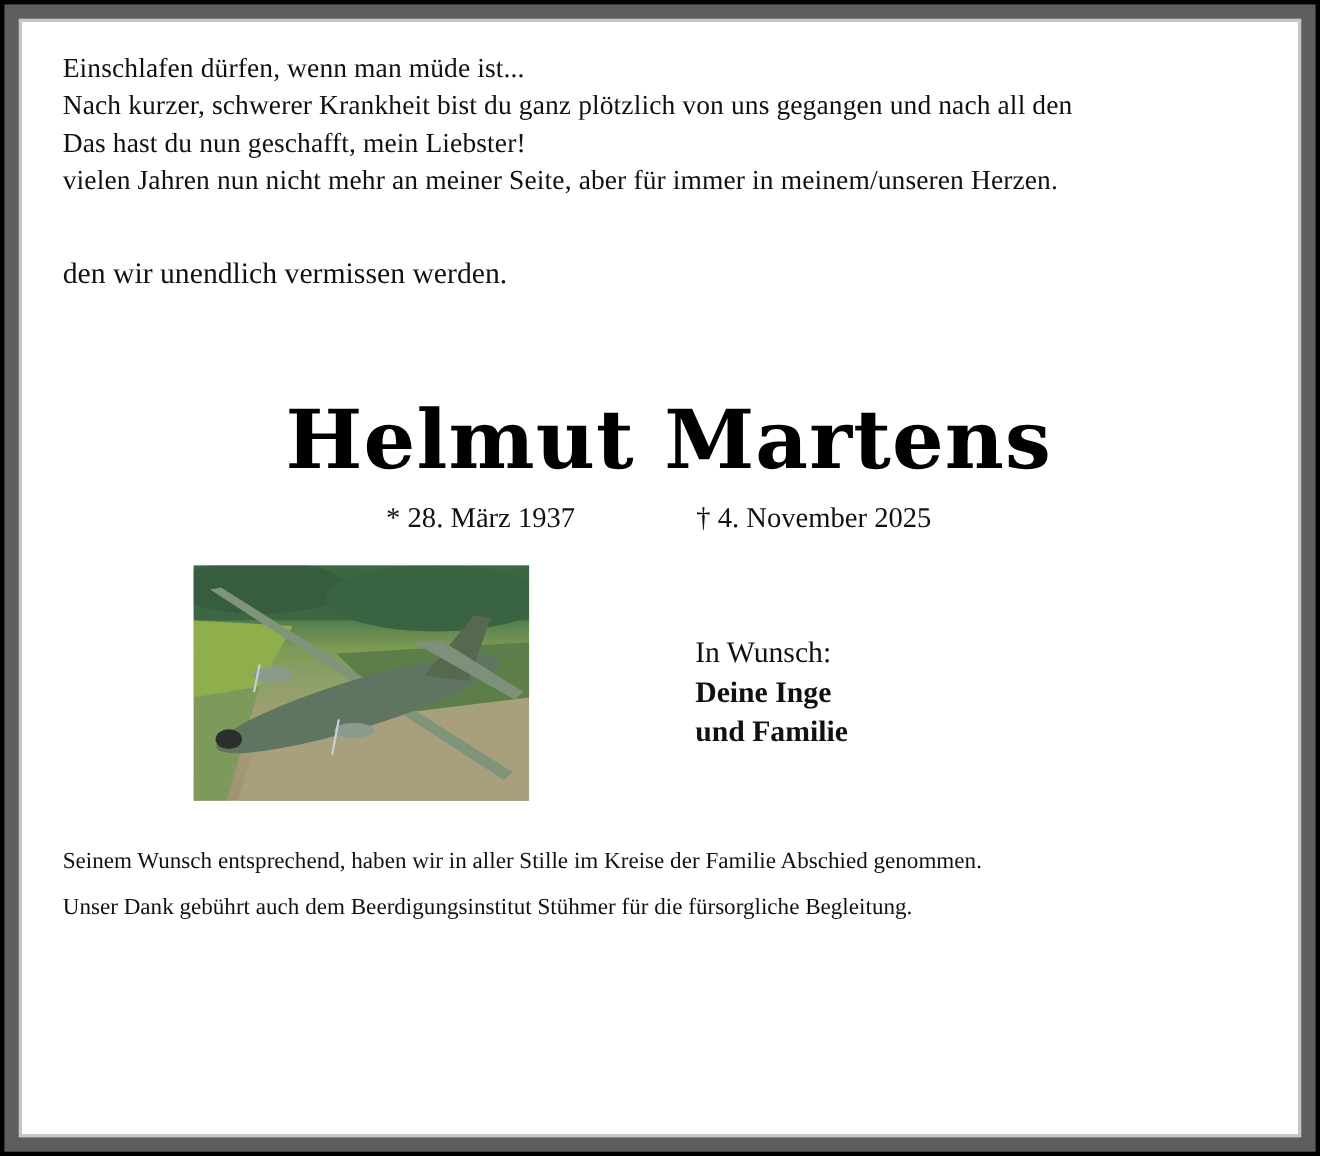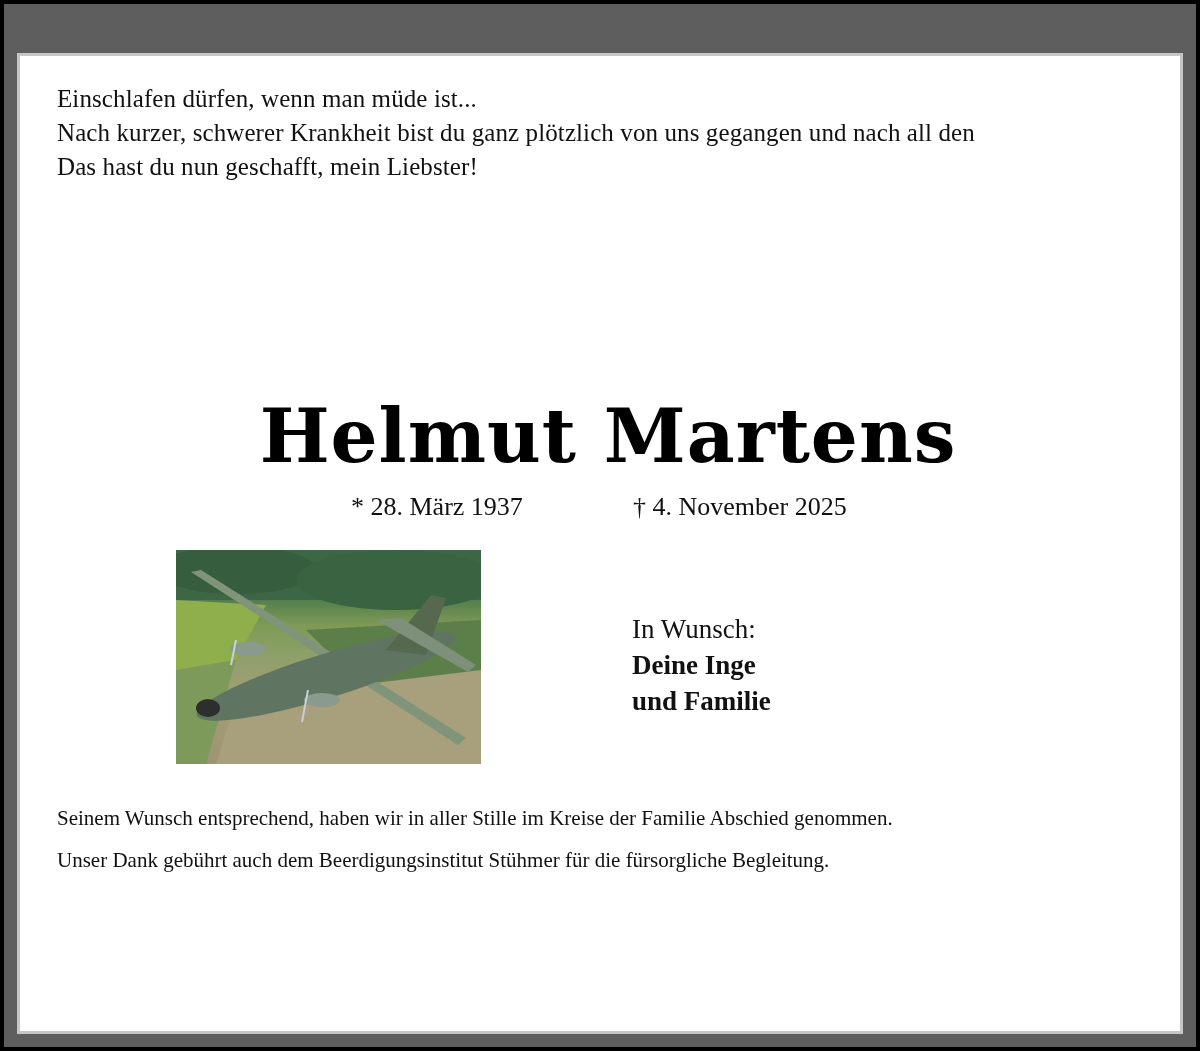--- a/index.html
+++ b/index.html
@@ -11,21 +11,20 @@
       position: relative;
       overflow: hidden;
     }
     .frame-outer {
       position: absolute; left: 4px; top: 4px; right: 4px; bottom: 4px;
       background: #5e5e5e;
     }
     .frame-inner {
       position: absolute; left: 13px; top: 13px; right: 13px; bottom: 13px;
       background: #c6c6c6;
-      margin-top: 36px;
     }
     .page {
       position: absolute; left: 3px; top: 3px; right: 3px; bottom: 3px;
       background: #fff;
     }
     
     .intro {
       position: absolute; left: 37px; top: 26px; width: 1090px;
       font-family: "Liberation Serif", serif;
       font-size: 25px; line-height: 34px;
@@ -79,23 +78,25 @@
 <body>
 
 <div class="frame-outer">
   <div class="frame-inner">
     <div class="page">
 
       <div class="intro">
         <div>Einschlafen dürfen, wenn man müde ist...</div>
         <div>Nach kurzer, schwerer Krankheit bist du ganz plötzlich von uns gegangen und nach all den</div>
         <div>Das hast du nun geschafft, mein Liebster!</div>
+        <div>vielen Jahren nun nicht mehr an meiner Seite, aber für immer in meinem/unseren Herzen.</div>
       </div>
 
       <div class="mourning">
+        <div>den wir unendlich vermissen werden.</div>
       </div>
 
       <div class="name">Helmut Martens</div>
 
       <div class="dates">
         <span class="birth">* 28. März 1937</span>
         <span class="death">† 4. November 2025</span>
       </div>
 
       <div class="photo">

